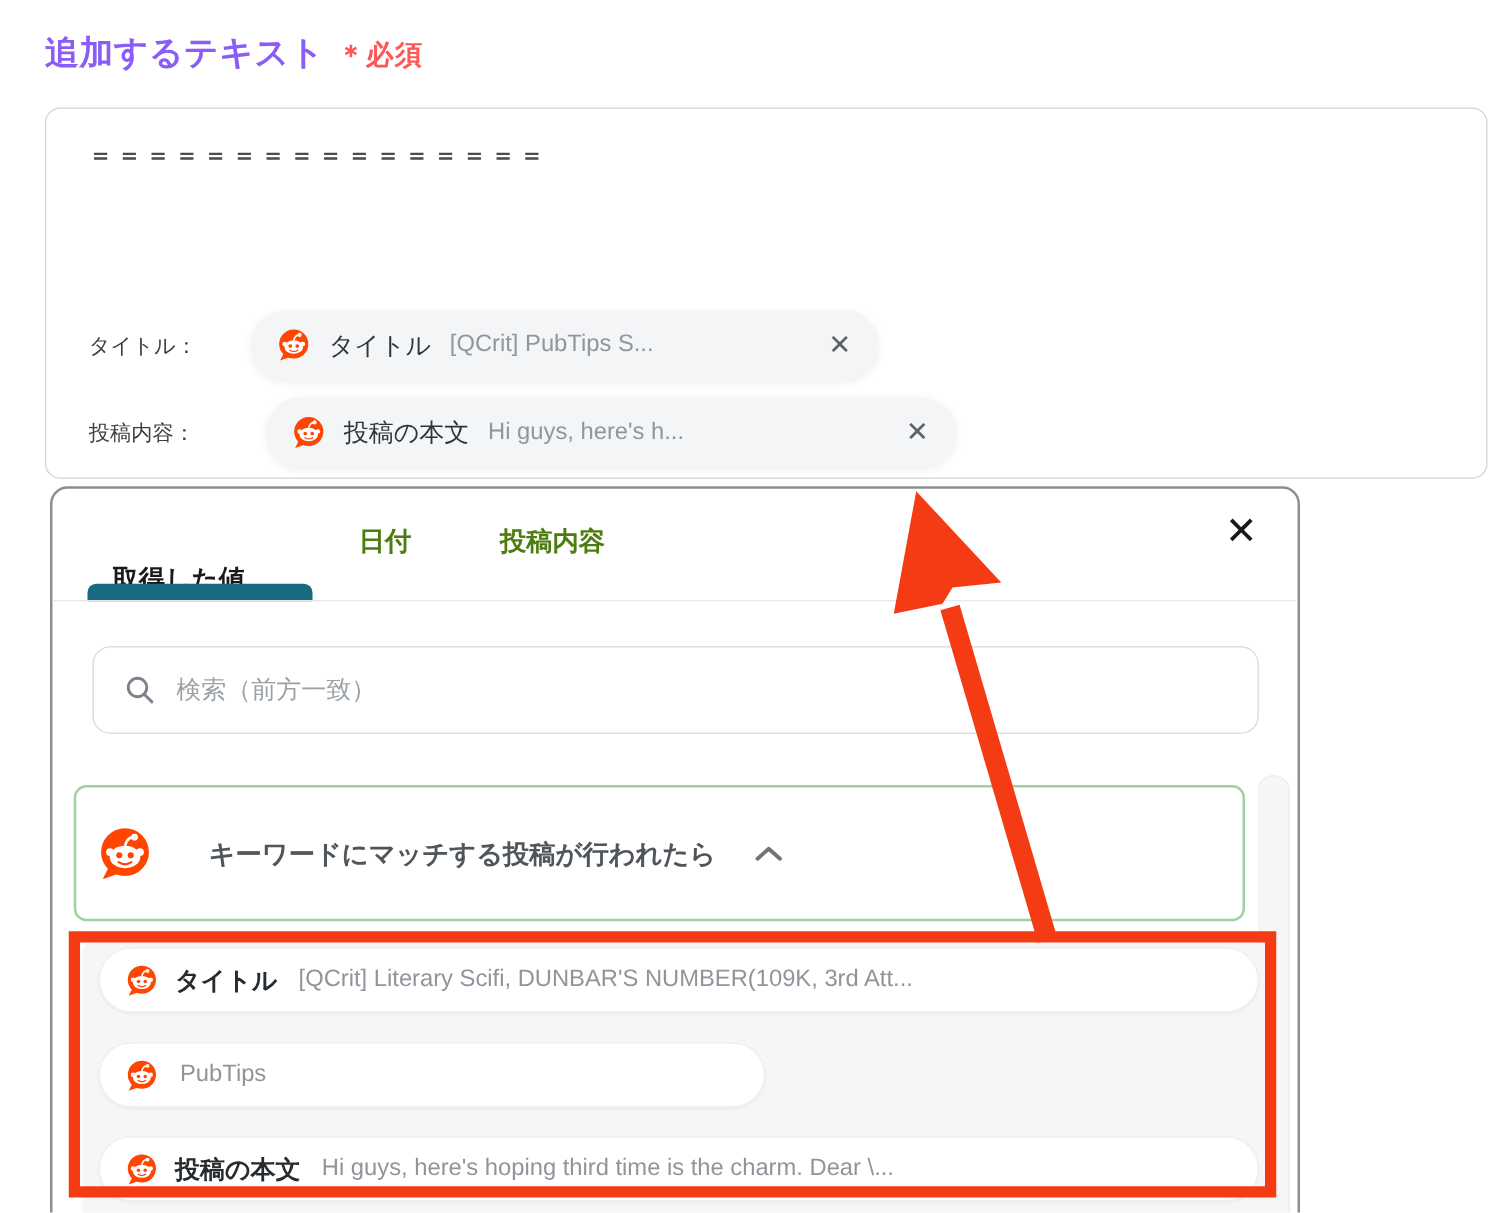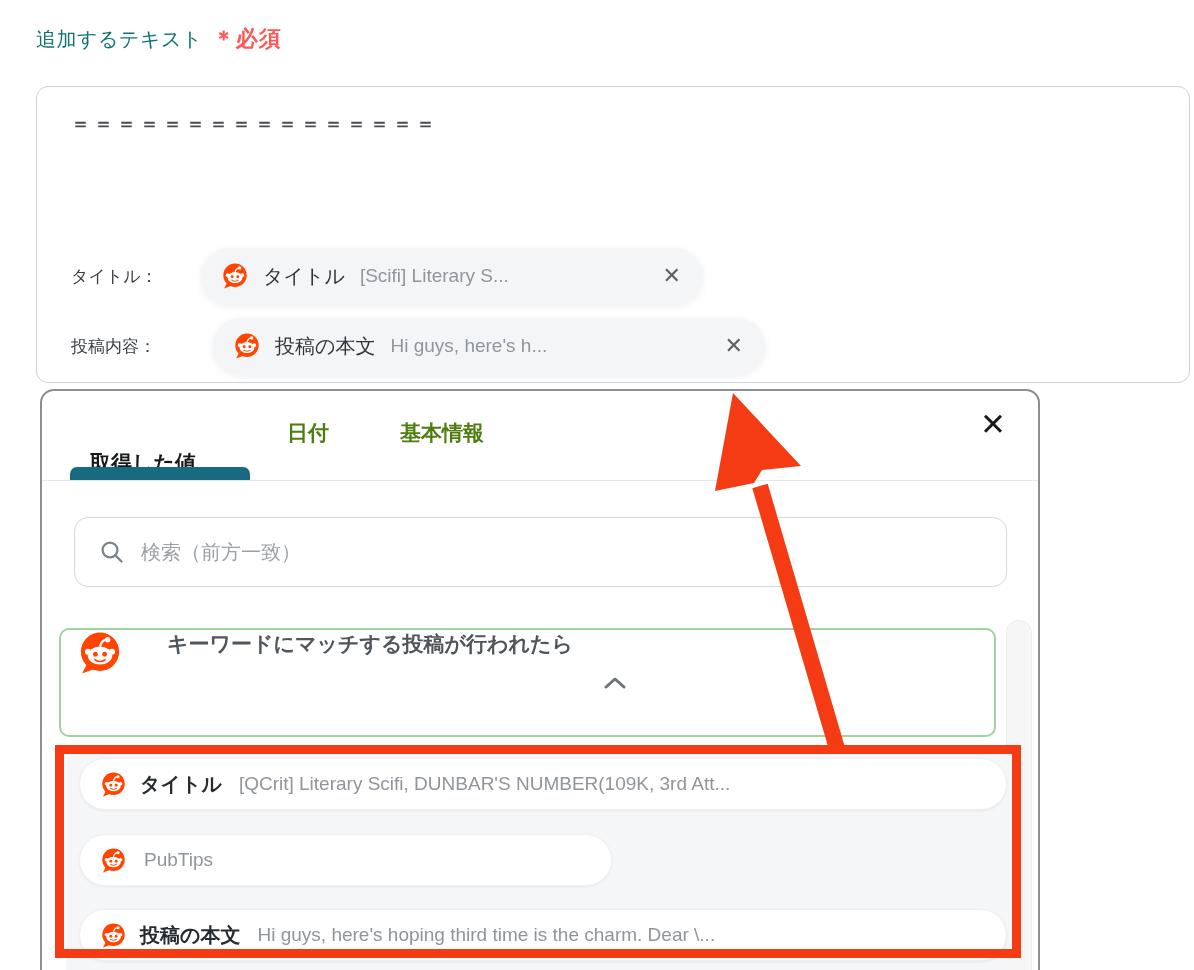--- a/index.html
+++ b/index.html
@@ -2,21 +2,21 @@
 <html><head>
 <meta charset="utf-8">
 <style>
   * { margin:0; padding:0; box-sizing:border-box; }
   html,body { width:1194px; height:970px; overflow:hidden; background:#fff;
     font-family:"Liberation Sans","DejaVu Sans",sans-serif; }
   body { position:relative; }
 
   
   .field-header { position:absolute; left:36px; top:24px; display:flex; align-items:baseline; gap:10px; }
-  .field-title { font-size:20px; font-weight:400; color:#0f766e; letter-spacing:.5px; }
+  .field-title { font-size:27px; font-weight:700; color:#8b5cf6; letter-spacing:.5px; }
   .required { font-size:22px; font-weight:700; color:#ff5757; letter-spacing:1px; }
 
   
   .editor { position:absolute; left:36px; top:86px; width:1154px; height:297px;
     background:#fff; border:1px solid #ccd3da; border-radius:12px; }
   .equals-line { position:absolute; left:34px; top:24px; font-size:19px; font-weight:700;
     color:#464c52; letter-spacing:4px; white-space:nowrap; }
   .var-row { position:absolute; left:0; height:56px; display:flex; align-items:center; }
   .var-row.r1 { top:161px; } .var-row.r2 { top:231px; }
   .var-label { position:absolute; left:34px; font-size:17px; color:#3a4046; white-space:nowrap; }
@@ -48,21 +48,21 @@
     display:flex; align-items:center; padding:16px 24px; gap:16px; }
   .search-box input { border:none; outline:none; flex:1; font-size:20px; color:#30353a;
     font-family:"Liberation Sans","DejaVu Sans",sans-serif; background:transparent; }
   .search-box input::placeholder { color:#9aa1a7; opacity:1; }
 
   .scroll-track { position:absolute; left:964px; top:229px; width:26px; bottom:0;
     background:#f6f6f6; border:1px solid #ececec; border-bottom:none; border-radius:13px 13px 0 0; }
 
   .trigger-item { position:absolute; left:17px; top:237px; width:937px; height:109px;
     background:#fff; border:2px solid #9ed3a0; border-radius:10px;
-    display:flex; padding:0 22px 0 16px; cursor:pointer; }
+    display:flex; align-items:center; padding:0 22px 0 16px; cursor:pointer; }
   .trigger-label { font-size:21px; font-weight:600; color:#4f555b; margin-left:44px; white-space:nowrap; }
   .trigger-chevron { margin-left:30px; display:flex; align-items:center; }
 
   .list-panel { position:absolute; left:24px; top:363px; width:950px; bottom:0;
     background:#f5f6f7; border-radius:8px; }
 
   .value-row { position:absolute; height:52px; background:#fff; border:1px solid #eef0f2;
     border-radius:26px; box-shadow:0 1px 3px rgba(0,0,0,.06);
     display:flex; align-items:center; padding:0 20px; overflow:hidden; white-space:nowrap; cursor:pointer; }
   .value-row.v1 { left:37px; top:367px; width:928px; }
@@ -97,21 +97,21 @@
         <circle cx="8.6" cy="17" r="2.4" fill="#fff"></circle>
           <circle cx="27.4" cy="17" r="2.4" fill="#fff"></circle>
         <ellipse cx="18" cy="20" rx="9.6" ry="7" fill="#fff"></ellipse>
         <circle cx="14.4" cy="19" r="1.9" fill="#ff4500"></circle>
           <circle cx="21.6" cy="19" r="1.9" fill="#ff4500"></circle>
         <path d="M14 23.3 Q18 26 22 23.3" stroke="#ff4500" stroke-width="1.3" fill="none" stroke-linecap="round"></path>
         <path d="M18 13 Q19.5 7.5 23.5 7.8" stroke="#fff" stroke-width="1.7" fill="none"></path>
         <circle cx="24" cy="7.6" r="2.1" fill="#fff"></circle>
       </svg>
       <span class="chip-name">タイトル</span>
-      <span class="chip-value">[Scifi] Literary S...</span>
+      <span class="chip-value">[QCrit] PubTips S...</span>
       <span class="chip-close">✕</span>
     </span>
   </div>
 
   <div class="var-row r2">
     <span class="var-label">投稿内容：</span>
     <span class="chip">
       <svg class="snoo" width="28" height="28" viewBox="0 0 36 36">
         <circle cx="18" cy="17" r="15" fill="#ff4500"></circle>
         <path d="M8 26 L4 34 L15 30 Z" fill="#ff4500"></path>
@@ -127,21 +127,21 @@
       <span class="chip-name">投稿の本文</span>
       <span class="chip-value">Hi guys, here's h...</span>
       <span class="chip-close">✕</span>
     </span>
   </div>
 </div>
 
 <div class="modal">
   <span class="tab t1 active">取得した値</span>
   <span class="tab t2">日付</span>
-  <span class="tab t3">基本情報</span>
+  <span class="tab t3">投稿内容</span>
   <span class="modal-close">✕</span>
   <div class="tab-underline"></div>
   <div class="tab-divider"></div>
 
   <div class="search-box">
     <svg width="26" height="26" viewBox="0 0 26 26">
       <circle cx="11" cy="11" r="7.4" fill="none" stroke="#7d838a" stroke-width="2.3"></circle>
       <line x1="16.6" y1="16.6" x2="22.5" y2="22.5" stroke="#7d838a" stroke-width="2.3" stroke-linecap="round"></line>
     </svg>
     <input type="text" placeholder="検索（前方一致）" style="">

